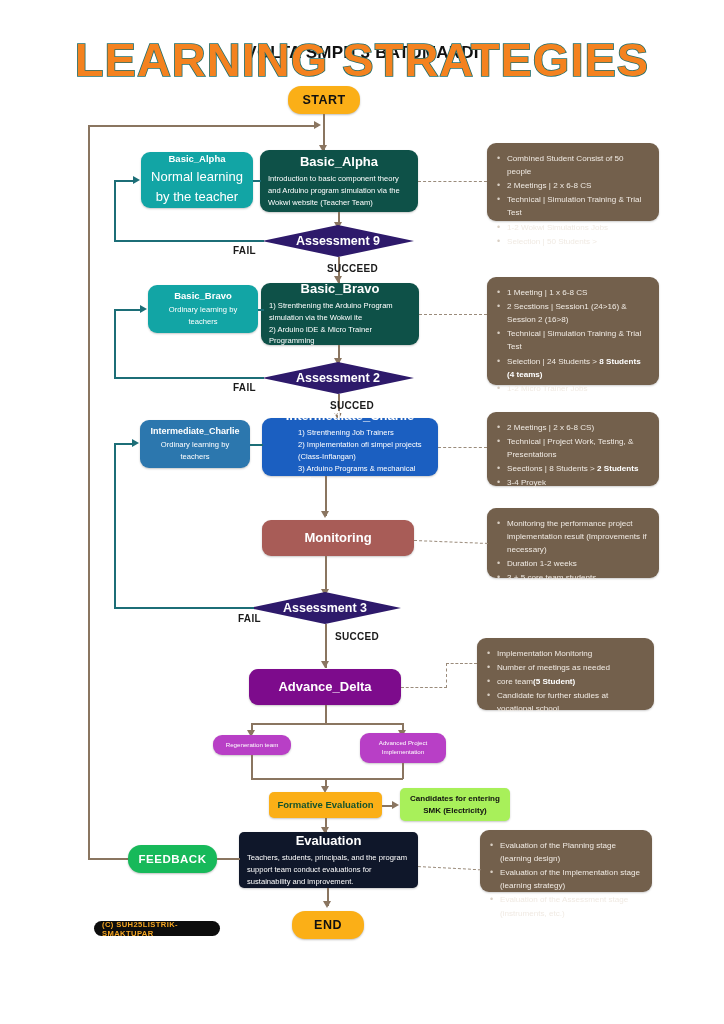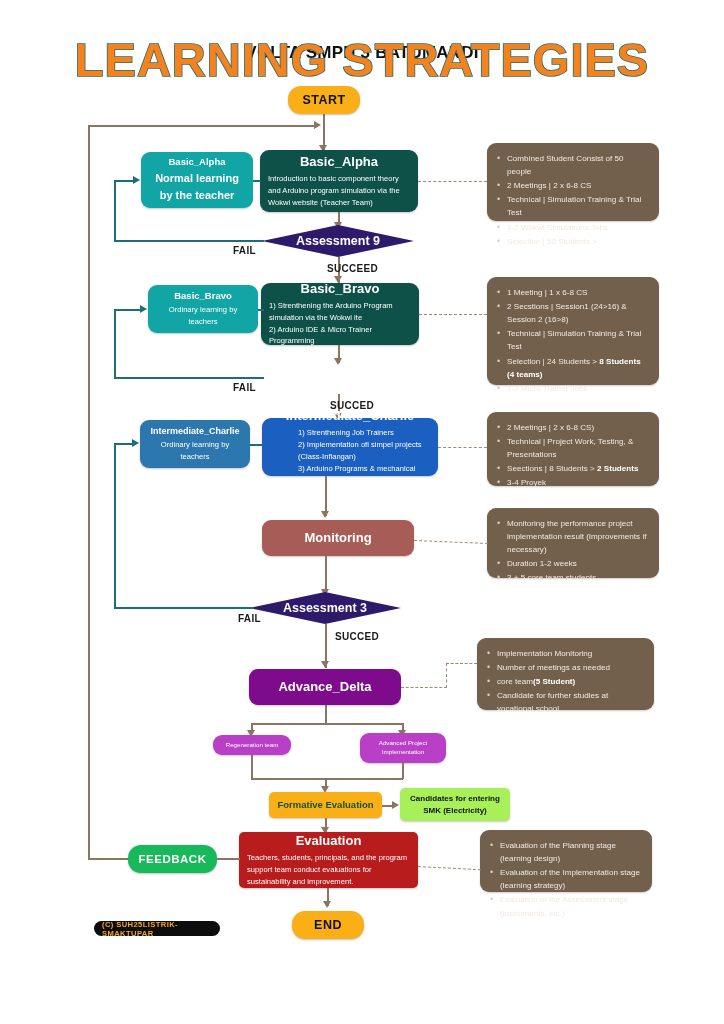--- a/index.html
+++ b/index.html
@@ -125,21 +125,21 @@
   <div class="ln v brown" style="left:323px; top:114px; height:38px;"></div>
   <div class="arw down" style="left:318.5px; top:145px;"></div>
 
   <div class="ln v brown" style="left:88px; top:125px; height:734px;"></div>
   <div class="ln h brown" style="left:88px; top:125px; width:230px;"></div>
   <div class="arw right" style="left:314px; top:121px;"></div>
   <div class="ln h brown" style="left:88px; top:858px; width:40px;"></div>
 
   <div class="node center-all" style="left:141px; top:152px; width:112px; height:56px; background:#12A5A5; padding:4px 7px;">
     <div class="hd" style="font-size:9.5px;">Basic_Alpha</div>
-    <div class="bd" style="font-size:11px; font-weight:bold; margin-top:2px;">Normal learning by the teacher</div>
+    <div class="bd" style="font-size:13px; font-weight:normal; margin-top:2px;">Normal learning by the teacher</div>
   </div>
 
   <div class="node" style="left:260px; top:150px; width:158px; height:62px; background:#0E5148; padding:5px 8px;">
     <div class="hd">Basic_Alpha</div>
     <div class="bd" style="white-space:pre-line;">Introduction to basic component theory and Arduino program simulation via the Wokwi website (Teacher Team)</div>
   </div>
 
   <div class="ln h teal" style="left:253px; top:180px; width:8px;"></div>
 
   <div class="info" style="left:487px; top:143px; width:172px; height:78px;">
@@ -190,20 +190,23 @@
       <li>Technical | Simulation Training &amp; Trial Test</li>
       <li>Selection | 24 Students &gt; <b>8 Students (4 teams)</b></li>
       <li>1-2 Micro Trainer Jobs</li>
     </ul>
   </div>
   <div class="dashln" style="left:419px; top:314px; width:68px;"></div>
 
   <div class="ln v brown" style="left:338px; top:345px; height:18px;"></div>
   <div class="arw down" style="left:333.5px; top:358px;"></div>
 
+  <div class="diamond" style="left:262px; top:362px; width:152px; height:32px;">
+    <span>Assessment 2</span>
+  </div>
 
   <div class="ln h teal" style="left:114px; top:377px; width:150px;"></div>
   <div class="ln v teal" style="left:114px; top:309px; height:69px;"></div>
   <div class="ln h teal" style="left:114px; top:309px; width:27px;"></div>
   <div class="arw right teal-a" style="left:140px; top:305px;"></div>
   <div class="edge-label" style="left:233px; top:382px;">FAIL</div>
 
   <div class="ln v brown" style="left:338px; top:394px; height:26px;"></div>
   <div class="arw down" style="left:333.5px; top:413px;"></div>
   <div class="edge-label" style="left:330px; top:400px;">SUCCED</div>
@@ -309,21 +312,21 @@
   <div class="ln h brown" style="left:382px; top:805px; width:13px;"></div>
   <div class="arw right" style="left:392px; top:801px;"></div>
 
   <div class="node center-all" style="left:400px; top:788px; width:110px; height:33px; background:#A8F05A; color:#111111; border-radius:5px; padding:10px 5px;">
     <div class="hd" style="font-size:8px; line-height:1.4;">Candidates for entering SMK (Electricity)</div>
   </div>
 
   <div class="ln v brown" style="left:325px; top:818px; height:14px;"></div>
   <div class="arw down" style="left:320.5px; top:827px;"></div>
 
-  <div class="node center-all" style="left:239px; top:832px; width:179px; height:56px; background:#b91c1c; border-radius:5px; padding:4px 8px; align-items:center;">
+  <div class="node center-all" style="left:239px; top:832px; width:179px; height:56px; background:#0f172a; border-radius:5px; padding:4px 8px; align-items:center;">
     <div class="hd">Evaluation</div>
     <div class="bd" style="text-align:left; font-size:7.6px;">Teachers, students, principals, and the program support team conduct evaluations for sustainability and improvement.</div>
   </div>
 
   <div class="info" style="left:480px; top:830px; width:172px; height:62px;">
     <ul>
       <li>Evaluation of the Planning stage (learning design)</li>
       <li>Evaluation of the Implementation stage (learning strategy)</li>
       <li>Evaluation of the Assessment stage (instruments, etc.)</li>
     </ul>

